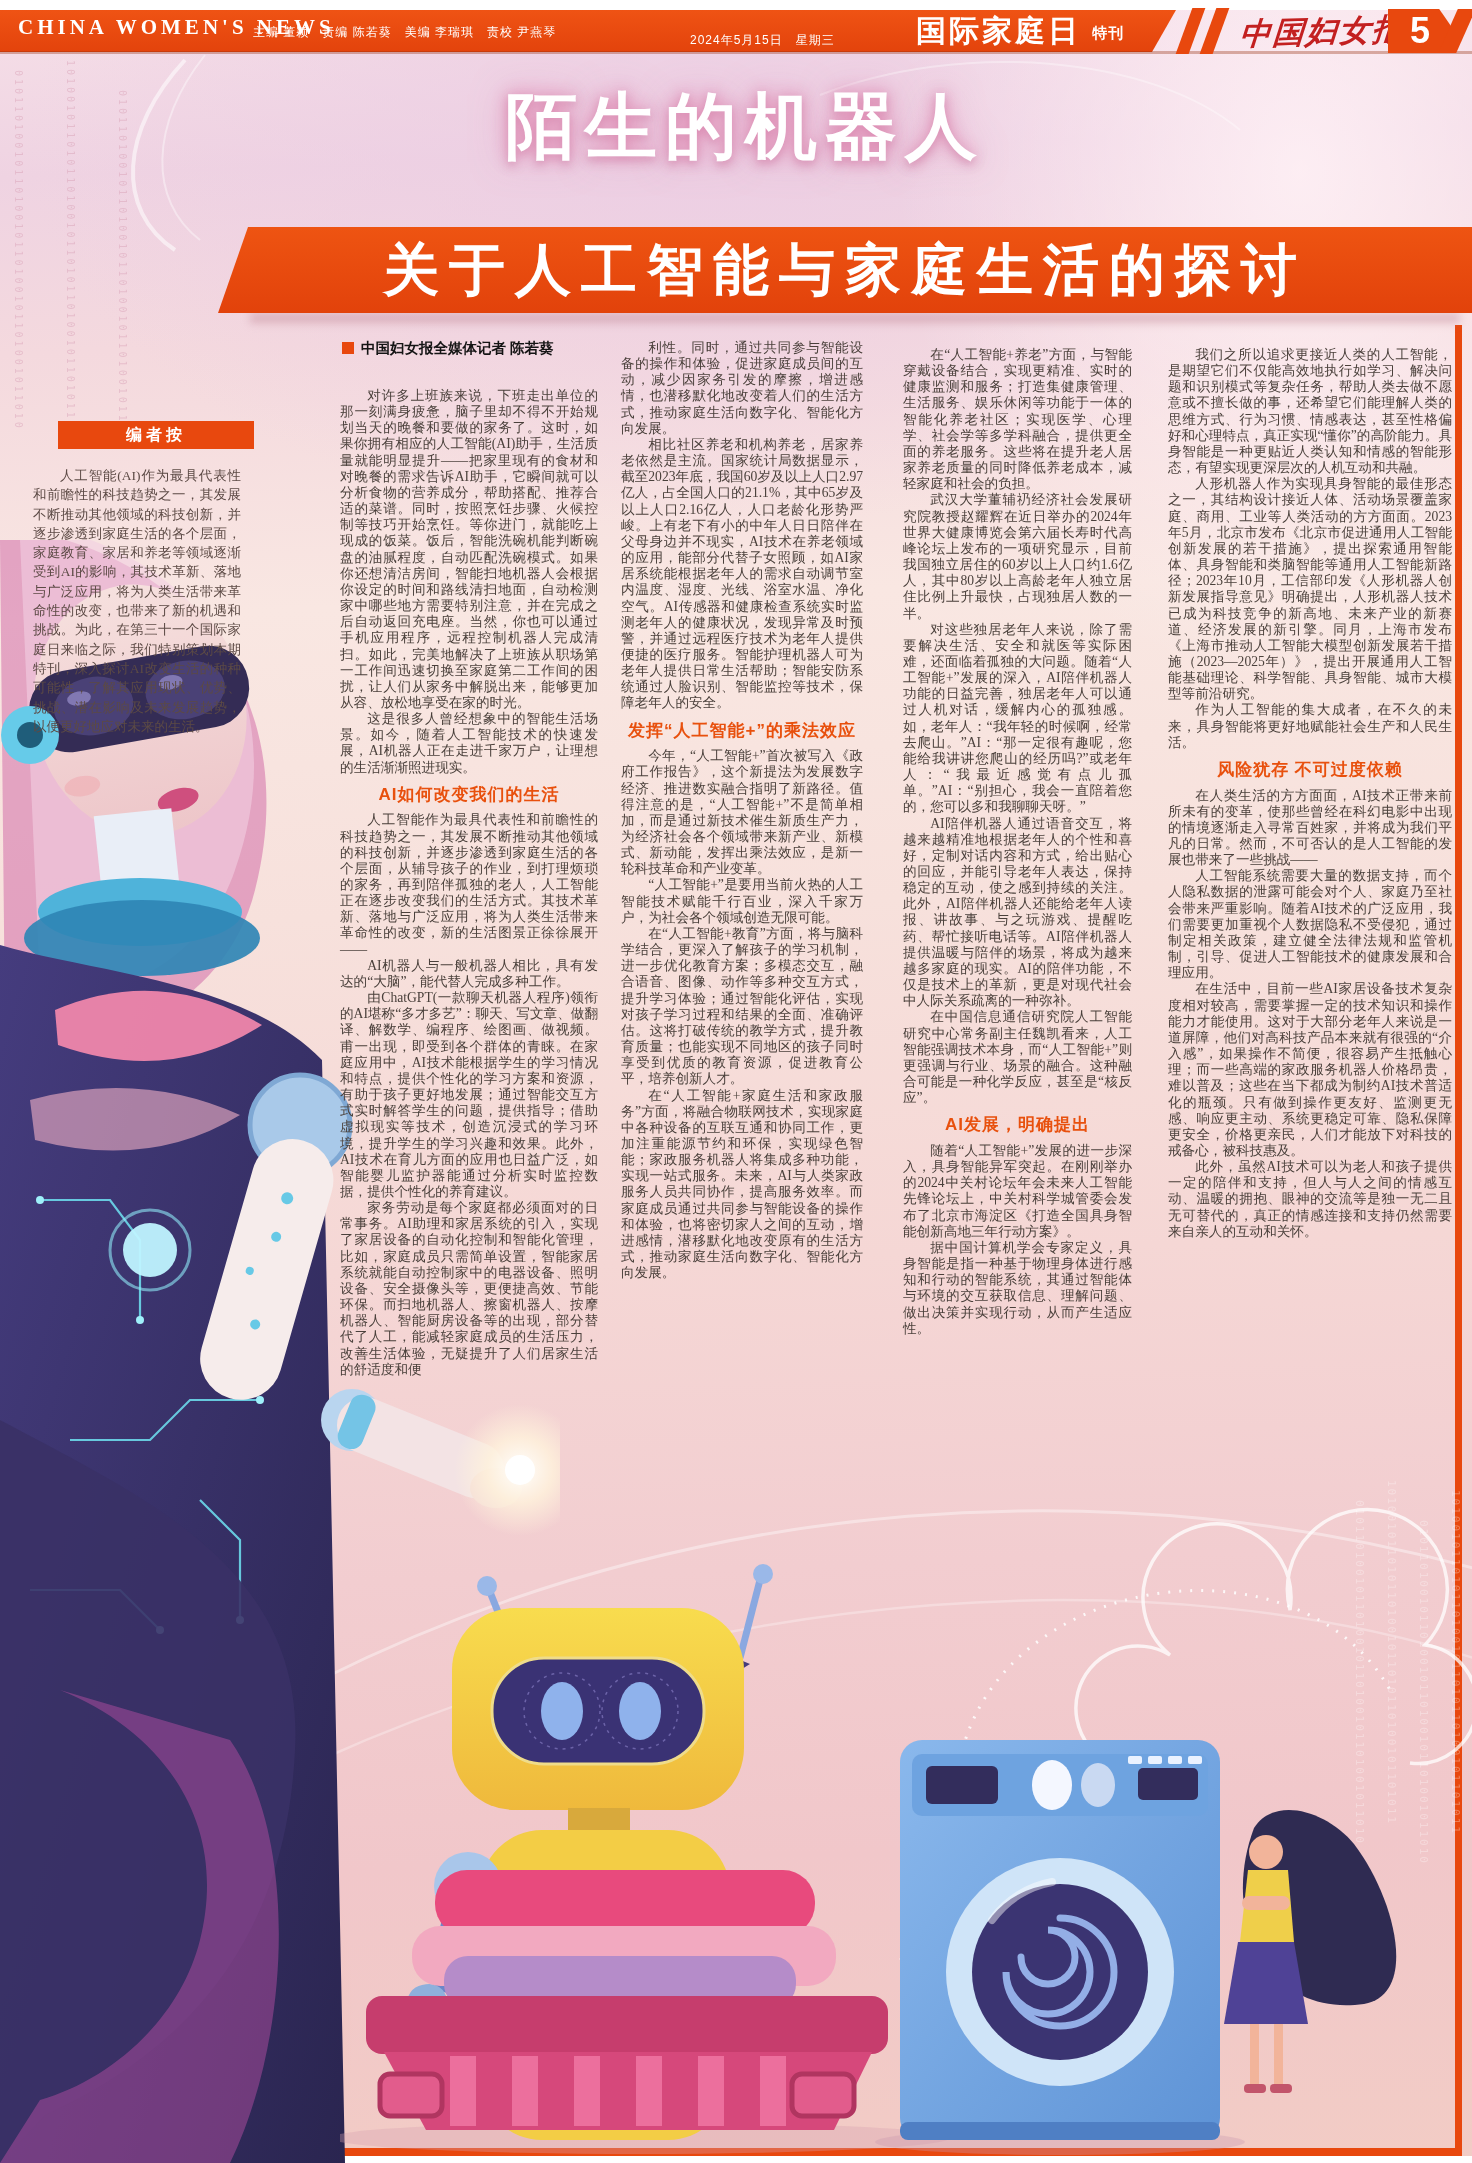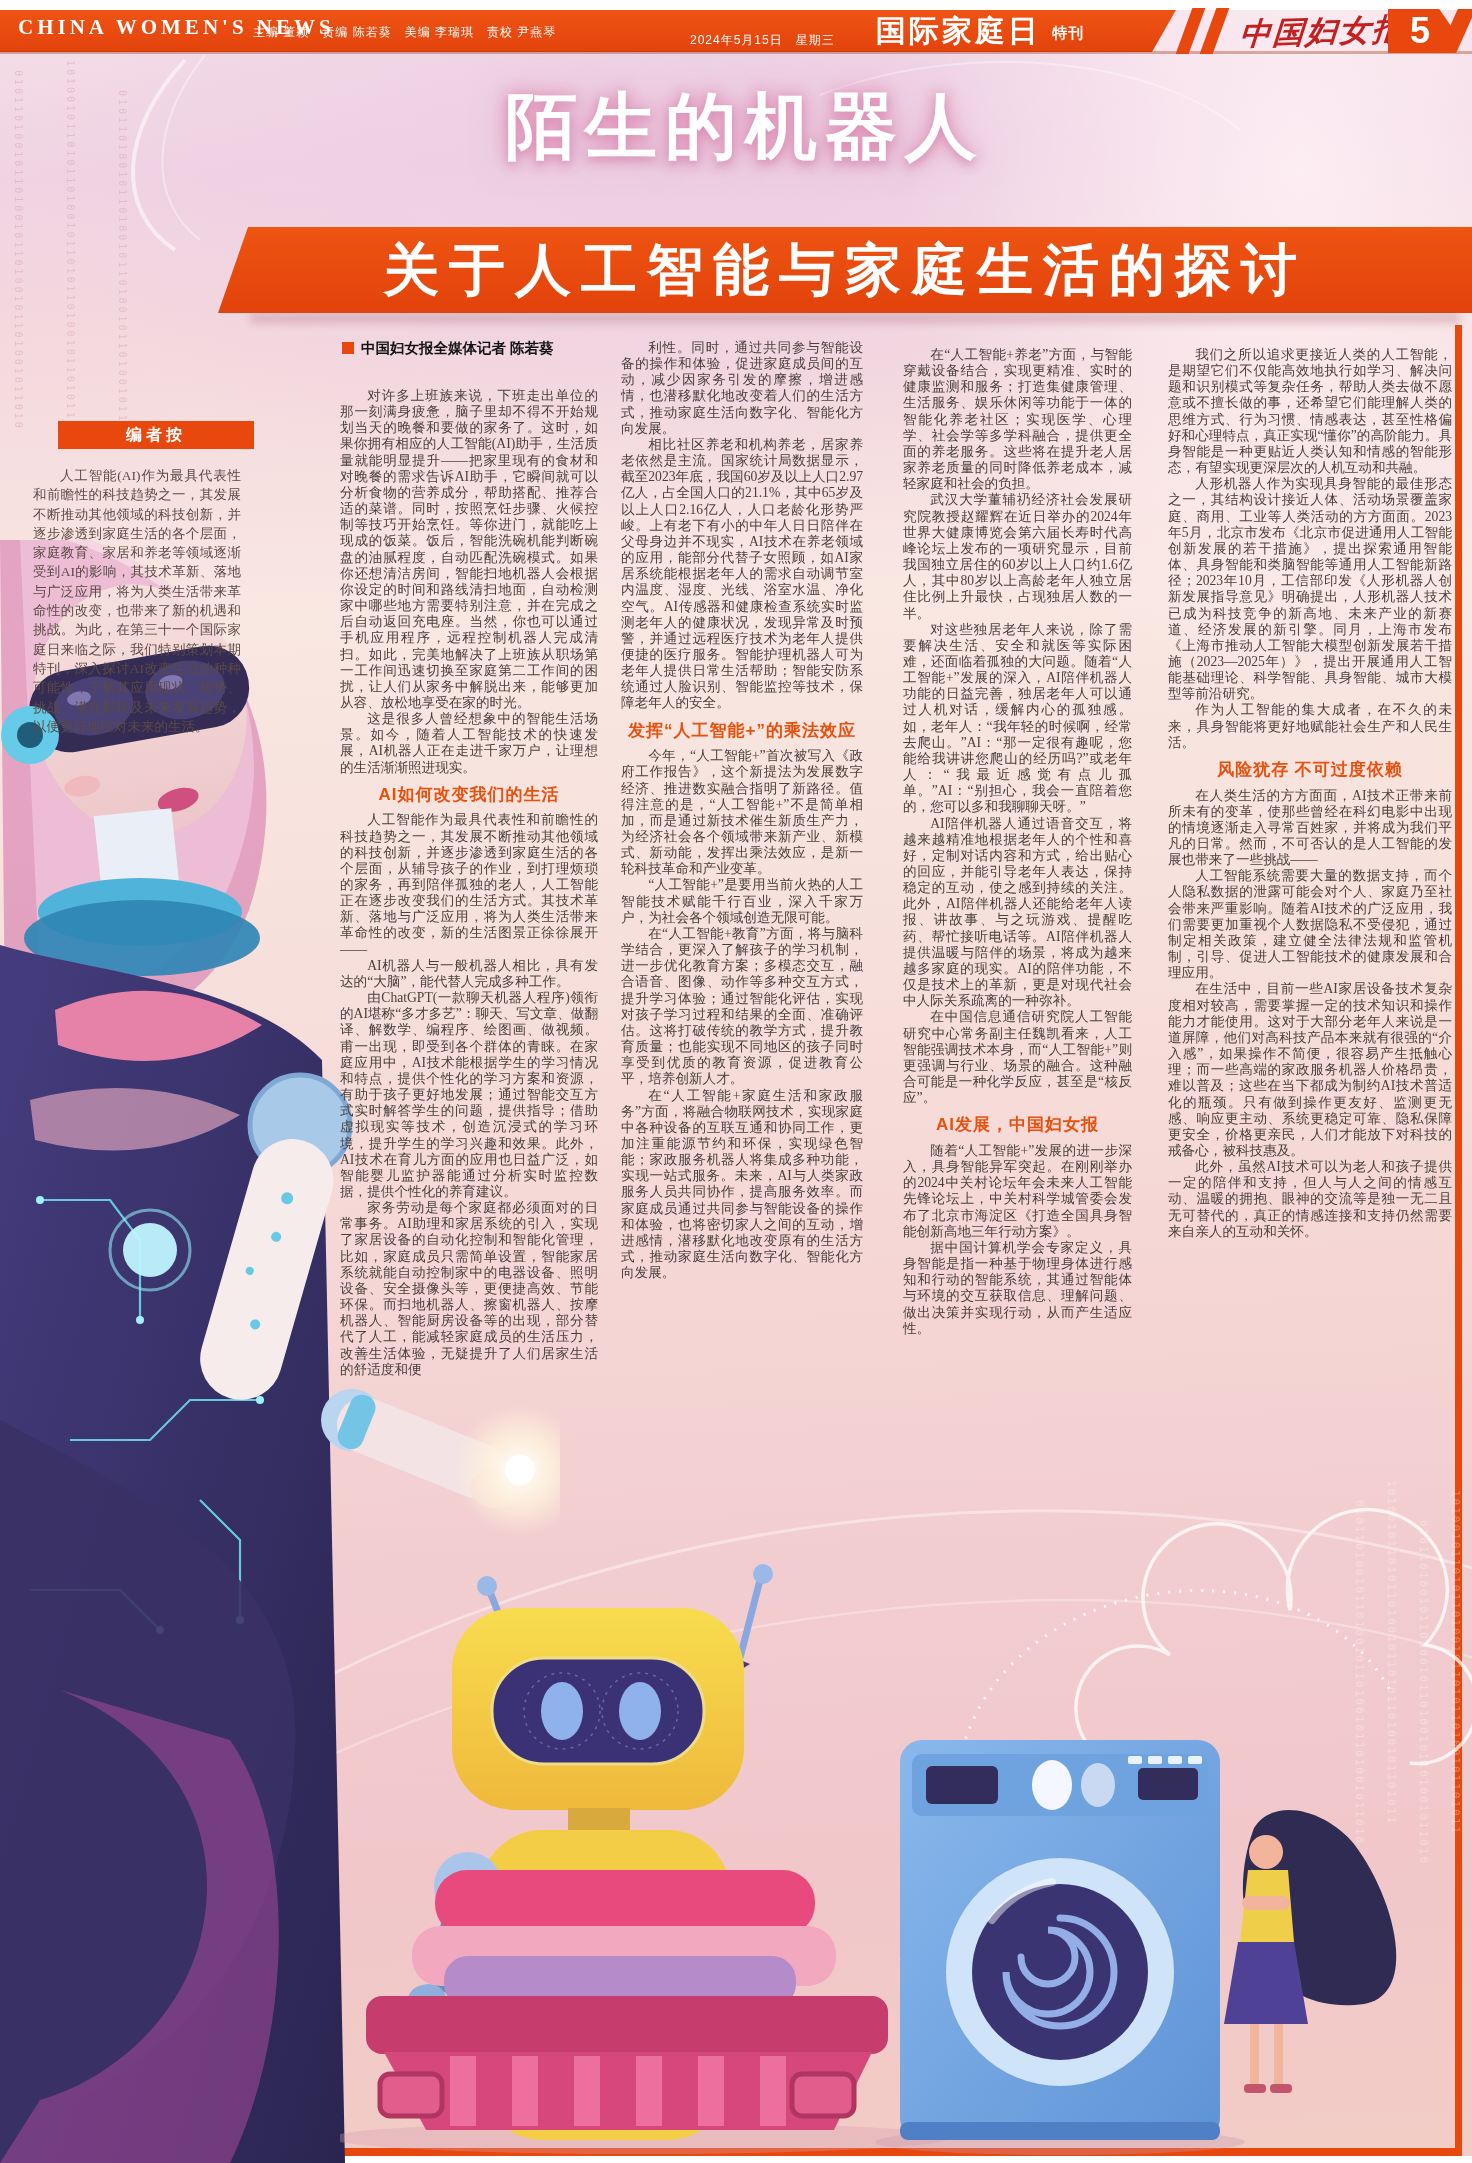--- a/index.html
+++ b/index.html
@@ -12,21 +12,21 @@
       linear-gradient(178deg,#f6e0e8 0%,#efd3e2 8%,#f4d9de 16%,#f9e7e2 28%,#f7e1dc 42%,#f5d7d5 58%,#f2cdd0 72%,#f1c7ca 85%,#f2ccc5 100%);}
   .abs{position:absolute;}
   
   .topwhite{left:0;top:0;width:1472px;height:10px;background:#fff;z-index:5;}
   .hbar{left:0;top:10px;width:1472px;height:42px;background:linear-gradient(#ef5314,#e3430c);
     clip-path:polygon(0 0,1176px 0,1152px 42px,0 42px);z-index:5;}
   .hline{left:0;top:51px;width:1472px;height:3px;background:rgba(150,45,12,.35);z-index:5;}
   .masthead{left:18px;top:17px;color:#fff;font:bold 21px/1 "Liberation Serif","DejaVu Serif",serif;letter-spacing:4px;z-index:6;}
   .staff{left:253px;top:26px;color:#fff;font:12px/1 "Liberation Sans","DejaVu Sans",sans-serif;letter-spacing:1px;z-index:6;}
   .hdate{left:690px;top:34px;color:#fff;font:12px/1 "Liberation Sans","DejaVu Sans",sans-serif;letter-spacing:1px;z-index:6;}
-  .edition{left:855px;top:14px;width:250px;text-align:center;color:#fff;z-index:6;
+  .edition{left:916px;top:14px;width:250px;color:#fff;z-index:6;
     font:bold 30px/34px "Liberation Sans","DejaVu Sans",sans-serif;letter-spacing:3px;}
   .edition small{font-size:15px;font-weight:bold;letter-spacing:1px;vertical-align:3px;}
   .stripe{top:8px;width:13px;height:46px;background:#e8480e;transform:skewX(-20deg);z-index:6;}
   .s1{left:1184px;} .s2{left:1208px;}
   .logo{left:1240px;top:13px;color:#c32020;z-index:6;
     font:bold italic 31px/1.2 "Liberation Serif","DejaVu Serif",serif;transform:skewX(-6deg) rotate(-2deg);letter-spacing:2px;}
   .p5{left:1388px;top:9px;width:64px;height:44px;background:#e8480e;color:#fff;text-align:center;
     font:bold 36px/44px "Liberation Sans","DejaVu Sans",sans-serif;z-index:6;
     clip-path:polygon(0 0,80% 0,100% 42%,100% 100%,0 100%);}
   .p5tail{left:1448px;top:9px;width:18px;height:44px;background:#e8480e;transform:skewX(-24deg);z-index:6;}
@@ -138,21 +138,21 @@
     <p>“人工智能+”是要用当前火热的人工智能技术赋能千行百业，深入千家万户，为社会各个领域创造无限可能。</p>
     <p>在“人工智能+教育”方面，将与脑科学结合，更深入了解孩子的学习机制，进一步优化教育方案；多模态交互，融合语音、图像、动作等多种交互方式，提升学习体验；通过智能化评估，实现对孩子学习过程和结果的全面、准确评估。这将打破传统的教学方式，提升教育质量；也能实现不同地区的孩子同时享受到优质的教育资源，促进教育公平，培养创新人才。</p>
     <p>在“人工智能+家庭生活和家政服务”方面，将融合物联网技术，实现家庭中各种设备的互联互通和协同工作，更加注重能源节约和环保，实现绿色智能；家政服务机器人将集成多种功能，实现一站式服务。未来，AI与人类家政服务人员共同协作，提高服务效率。而家庭成员通过共同参与智能设备的操作和体验，也将密切家人之间的互动，增进感情，潜移默化地改变原有的生活方式，推动家庭生活向数字化、智能化方向发展。</p>
   </div>
   <div class="col c3">
     <p>在“人工智能+养老”方面，与智能穿戴设备结合，实现更精准、实时的健康监测和服务；打造集健康管理、生活服务、娱乐休闲等功能于一体的智能化养老社区；实现医学、心理学、社会学等多学科融合，提供更全面的养老服务。这些将在提升老人居家养老质量的同时降低养老成本，减轻家庭和社会的负担。</p>
     <p>武汉大学董辅礽经济社会发展研究院教授赵耀辉在近日举办的2024年世界大健康博览会第六届长寿时代高峰论坛上发布的一项研究显示，目前我国独立居住的60岁以上人口约1.6亿人，其中80岁以上高龄老年人独立居住比例上升最快，占现独居人数的一半。</p>
     <p>对这些独居老年人来说，除了需要解决生活、安全和就医等实际困难，还面临着孤独的大问题。随着“人工智能+”发展的深入，AI陪伴机器人功能的日益完善，独居老年人可以通过人机对话，缓解内心的孤独感。如，老年人：“我年轻的时候啊，经常去爬山。”AI：“那一定很有趣呢，您能给我讲讲您爬山的经历吗?”或老年人：“我最近感觉有点儿孤单。”AI：“别担心，我会一直陪着您的，您可以多和我聊聊天呀。”</p>
     <p>AI陪伴机器人通过语音交互，将越来越精准地根据老年人的个性和喜好，定制对话内容和方式，给出贴心的回应，并能引导老年人表达，保持稳定的互动，使之感到持续的关注。此外，AI陪伴机器人还能给老年人读报、讲故事、与之玩游戏、提醒吃药、帮忙接听电话等。AI陪伴机器人提供温暖与陪伴的场景，将成为越来越多家庭的现实。AI的陪伴功能，不仅是技术上的革新，更是对现代社会中人际关系疏离的一种弥补。</p>
     <p>在中国信息通信研究院人工智能研究中心常务副主任魏凯看来，人工智能强调技术本身，而“人工智能+”则更强调与行业、场景的融合。这种融合可能是一种化学反应，甚至是“核反应”。</p>
-    <h3>AI发展，中国妇女报</h3>
+    <h3>AI发展，明确提出</h3>
     <p>随着“人工智能+”发展的进一步深入，具身智能异军突起。在刚刚举办的2024中关村论坛年会未来人工智能先锋论坛上，中关村科学城管委会发布了北京市海淀区《打造全国具身智能创新高地三年行动方案》。</p>
     <p>据中国计算机学会专家定义，具身智能是指一种基于物理身体进行感知和行动的智能系统，其通过智能体与环境的交互获取信息、理解问题、做出决策并实现行动，从而产生适应性。</p>
   </div>
   <div class="col c4">
     <p>我们之所以追求更接近人类的人工智能，是期望它们不仅能高效地执行如学习、解决问题和识别模式等复杂任务，帮助人类去做不愿意或不擅长做的事，还希望它们能理解人类的思维方式、行为习惯、情感表达，甚至性格偏好和心理特点，真正实现“懂你”的高阶能力。具身智能是一种更贴近人类认知和情感的智能形态，有望实现更深层次的人机互动和共融。</p>
     <p>人形机器人作为实现具身智能的最佳形态之一，其结构设计接近人体、活动场景覆盖家庭、商用、工业等人类活动的方方面面。2023年5月，北京市发布《北京市促进通用人工智能创新发展的若干措施》，提出探索通用智能体、具身智能和类脑智能等通用人工智能新路径；2023年10月，工信部印发《人形机器人创新发展指导意见》明确提出，人形机器人技术已成为科技竞争的新高地、未来产业的新赛道、经济发展的新引擎。同月，上海市发布《上海市推动人工智能大模型创新发展若干措施（2023—2025年）》，提出开展通用人工智能基础理论、科学智能、具身智能、城市大模型等前沿研究。</p>
     <p>作为人工智能的集大成者，在不久的未来，具身智能将更好地赋能社会生产和人民生活。</p>
     <h3>风险犹存 不可过度依赖</h3>
     <p>在人类生活的方方面面，AI技术正带来前所未有的变革，使那些曾经在科幻电影中出现的情境逐渐走入寻常百姓家，并将成为我们平凡的日常。然而，不可否认的是人工智能的发展也带来了一些挑战——</p>
     <p>人工智能系统需要大量的数据支持，而个人隐私数据的泄露可能会对个人、家庭乃至社会带来严重影响。随着AI技术的广泛应用，我们需要更加重视个人数据隐私不受侵犯，通过制定相关政策，建立健全法律法规和监管机制，引导、促进人工智能技术的健康发展和合理应用。</p>

